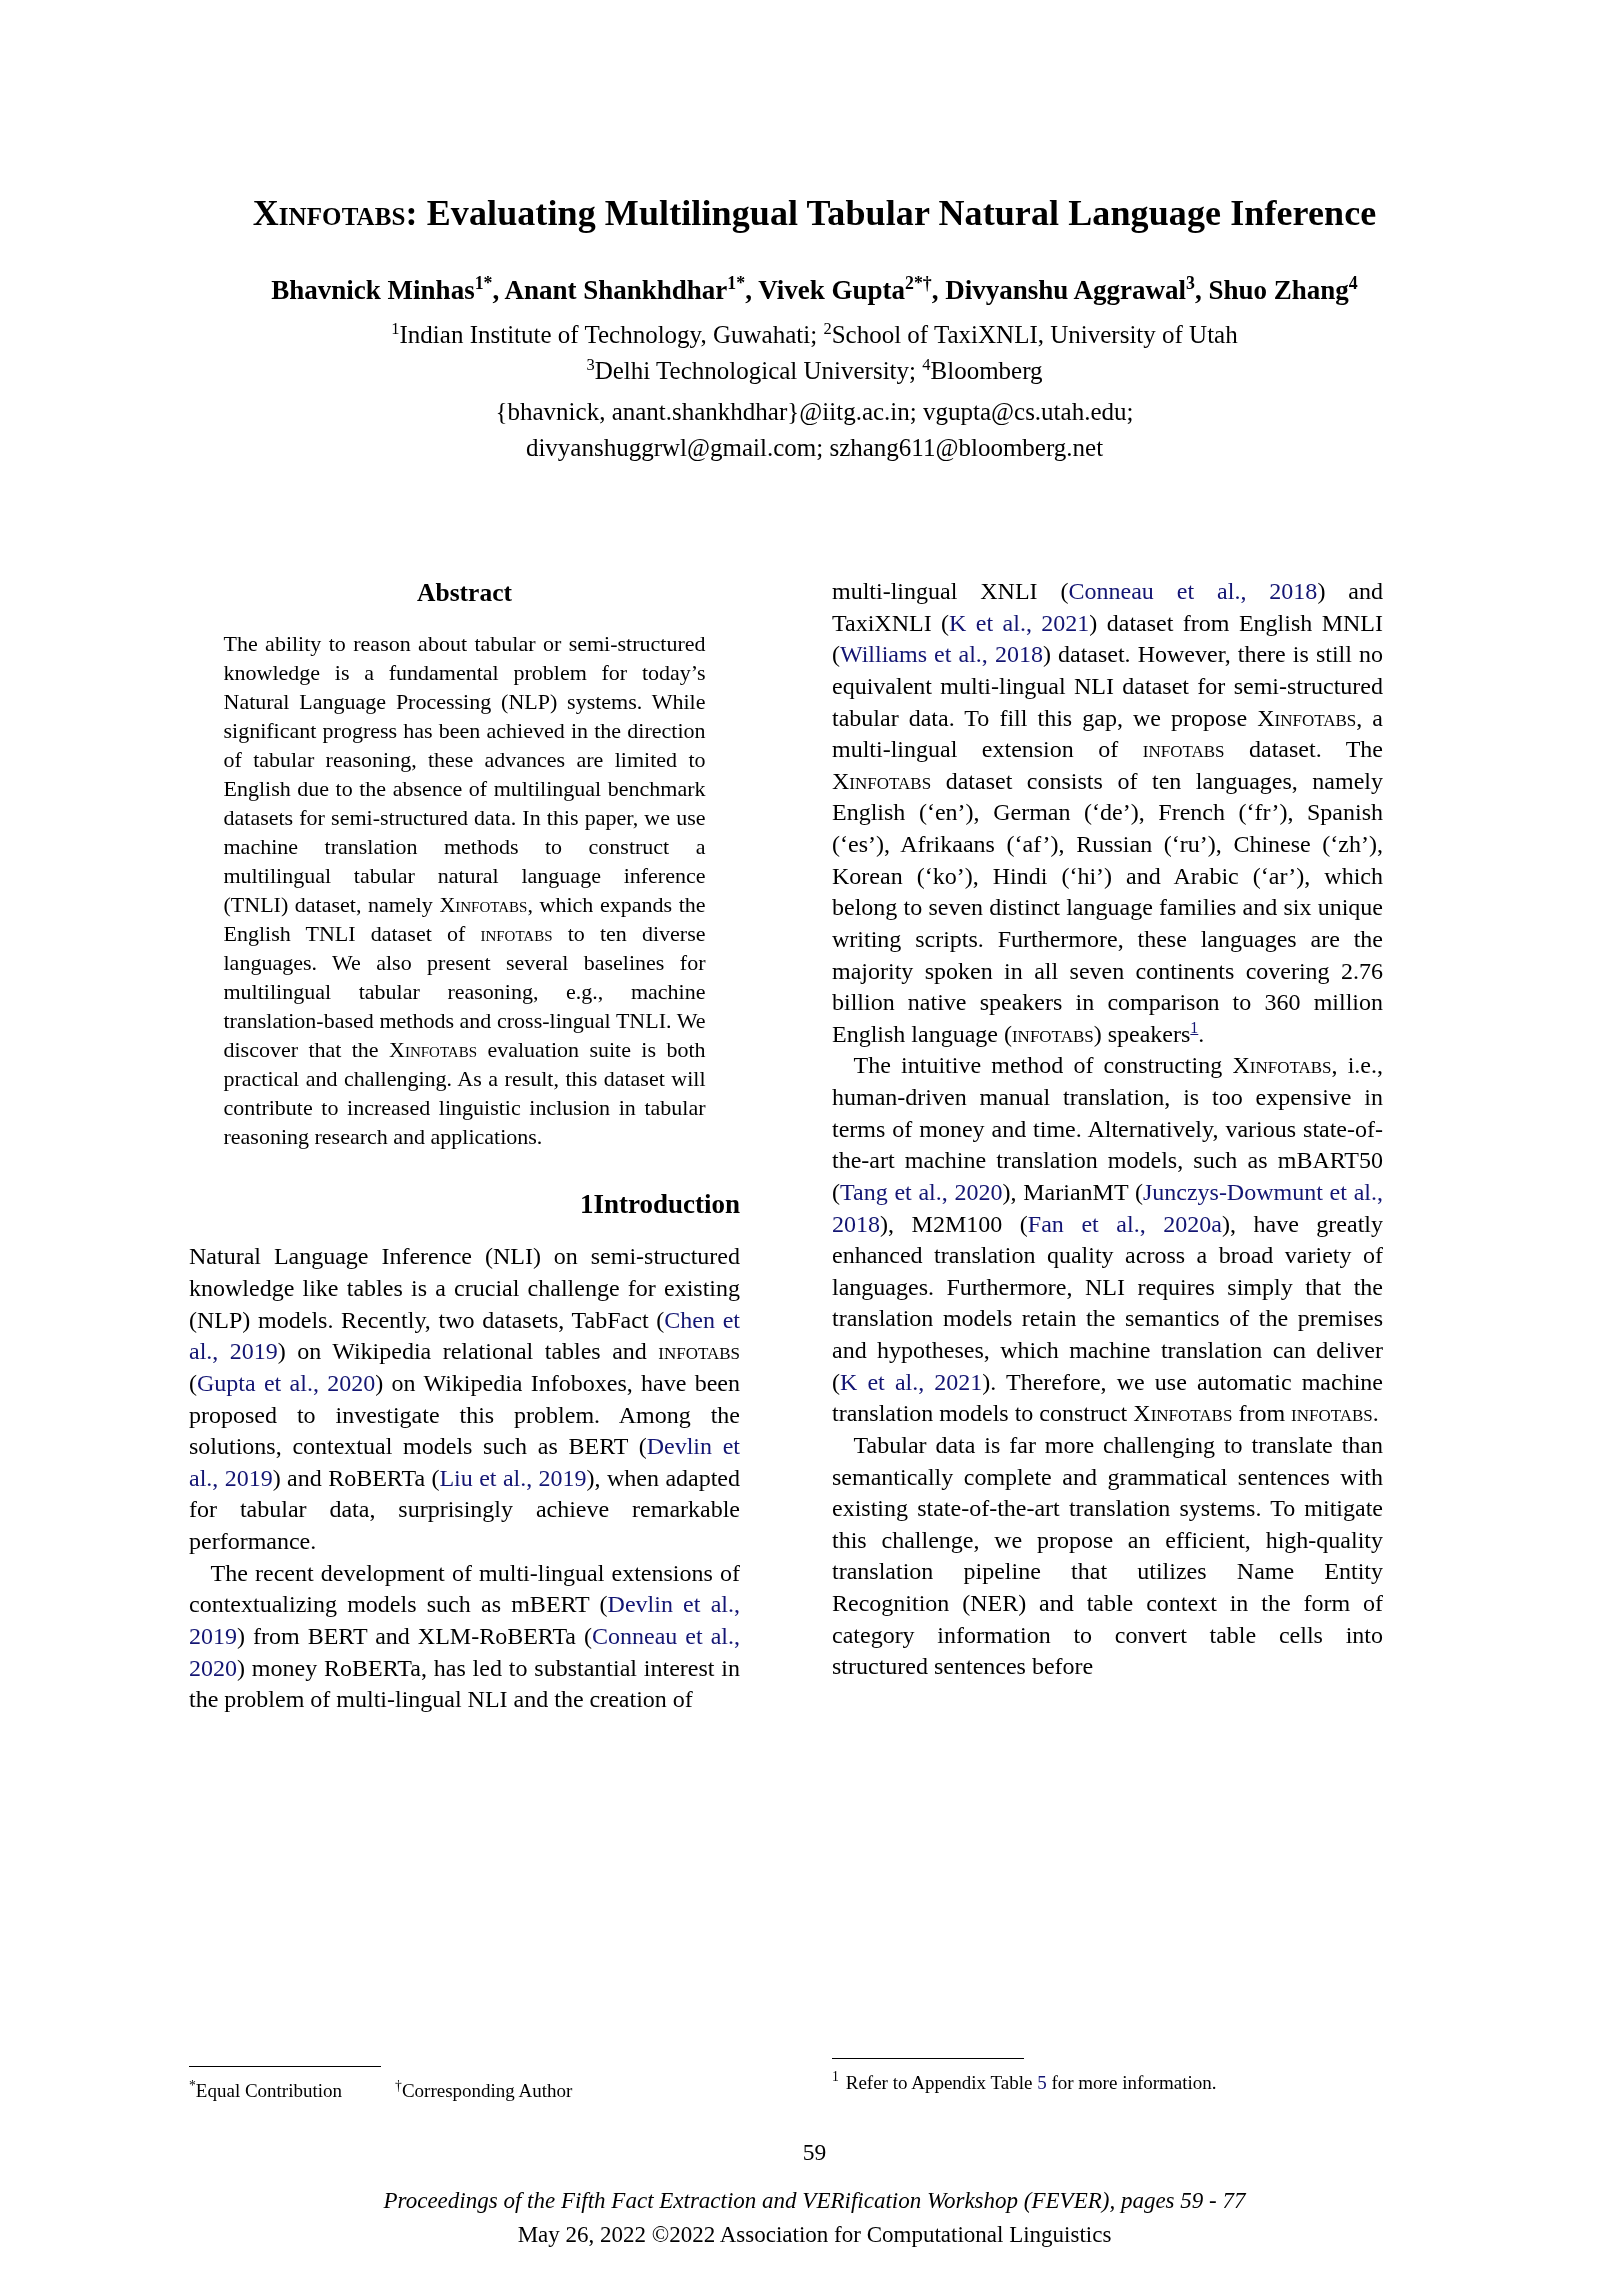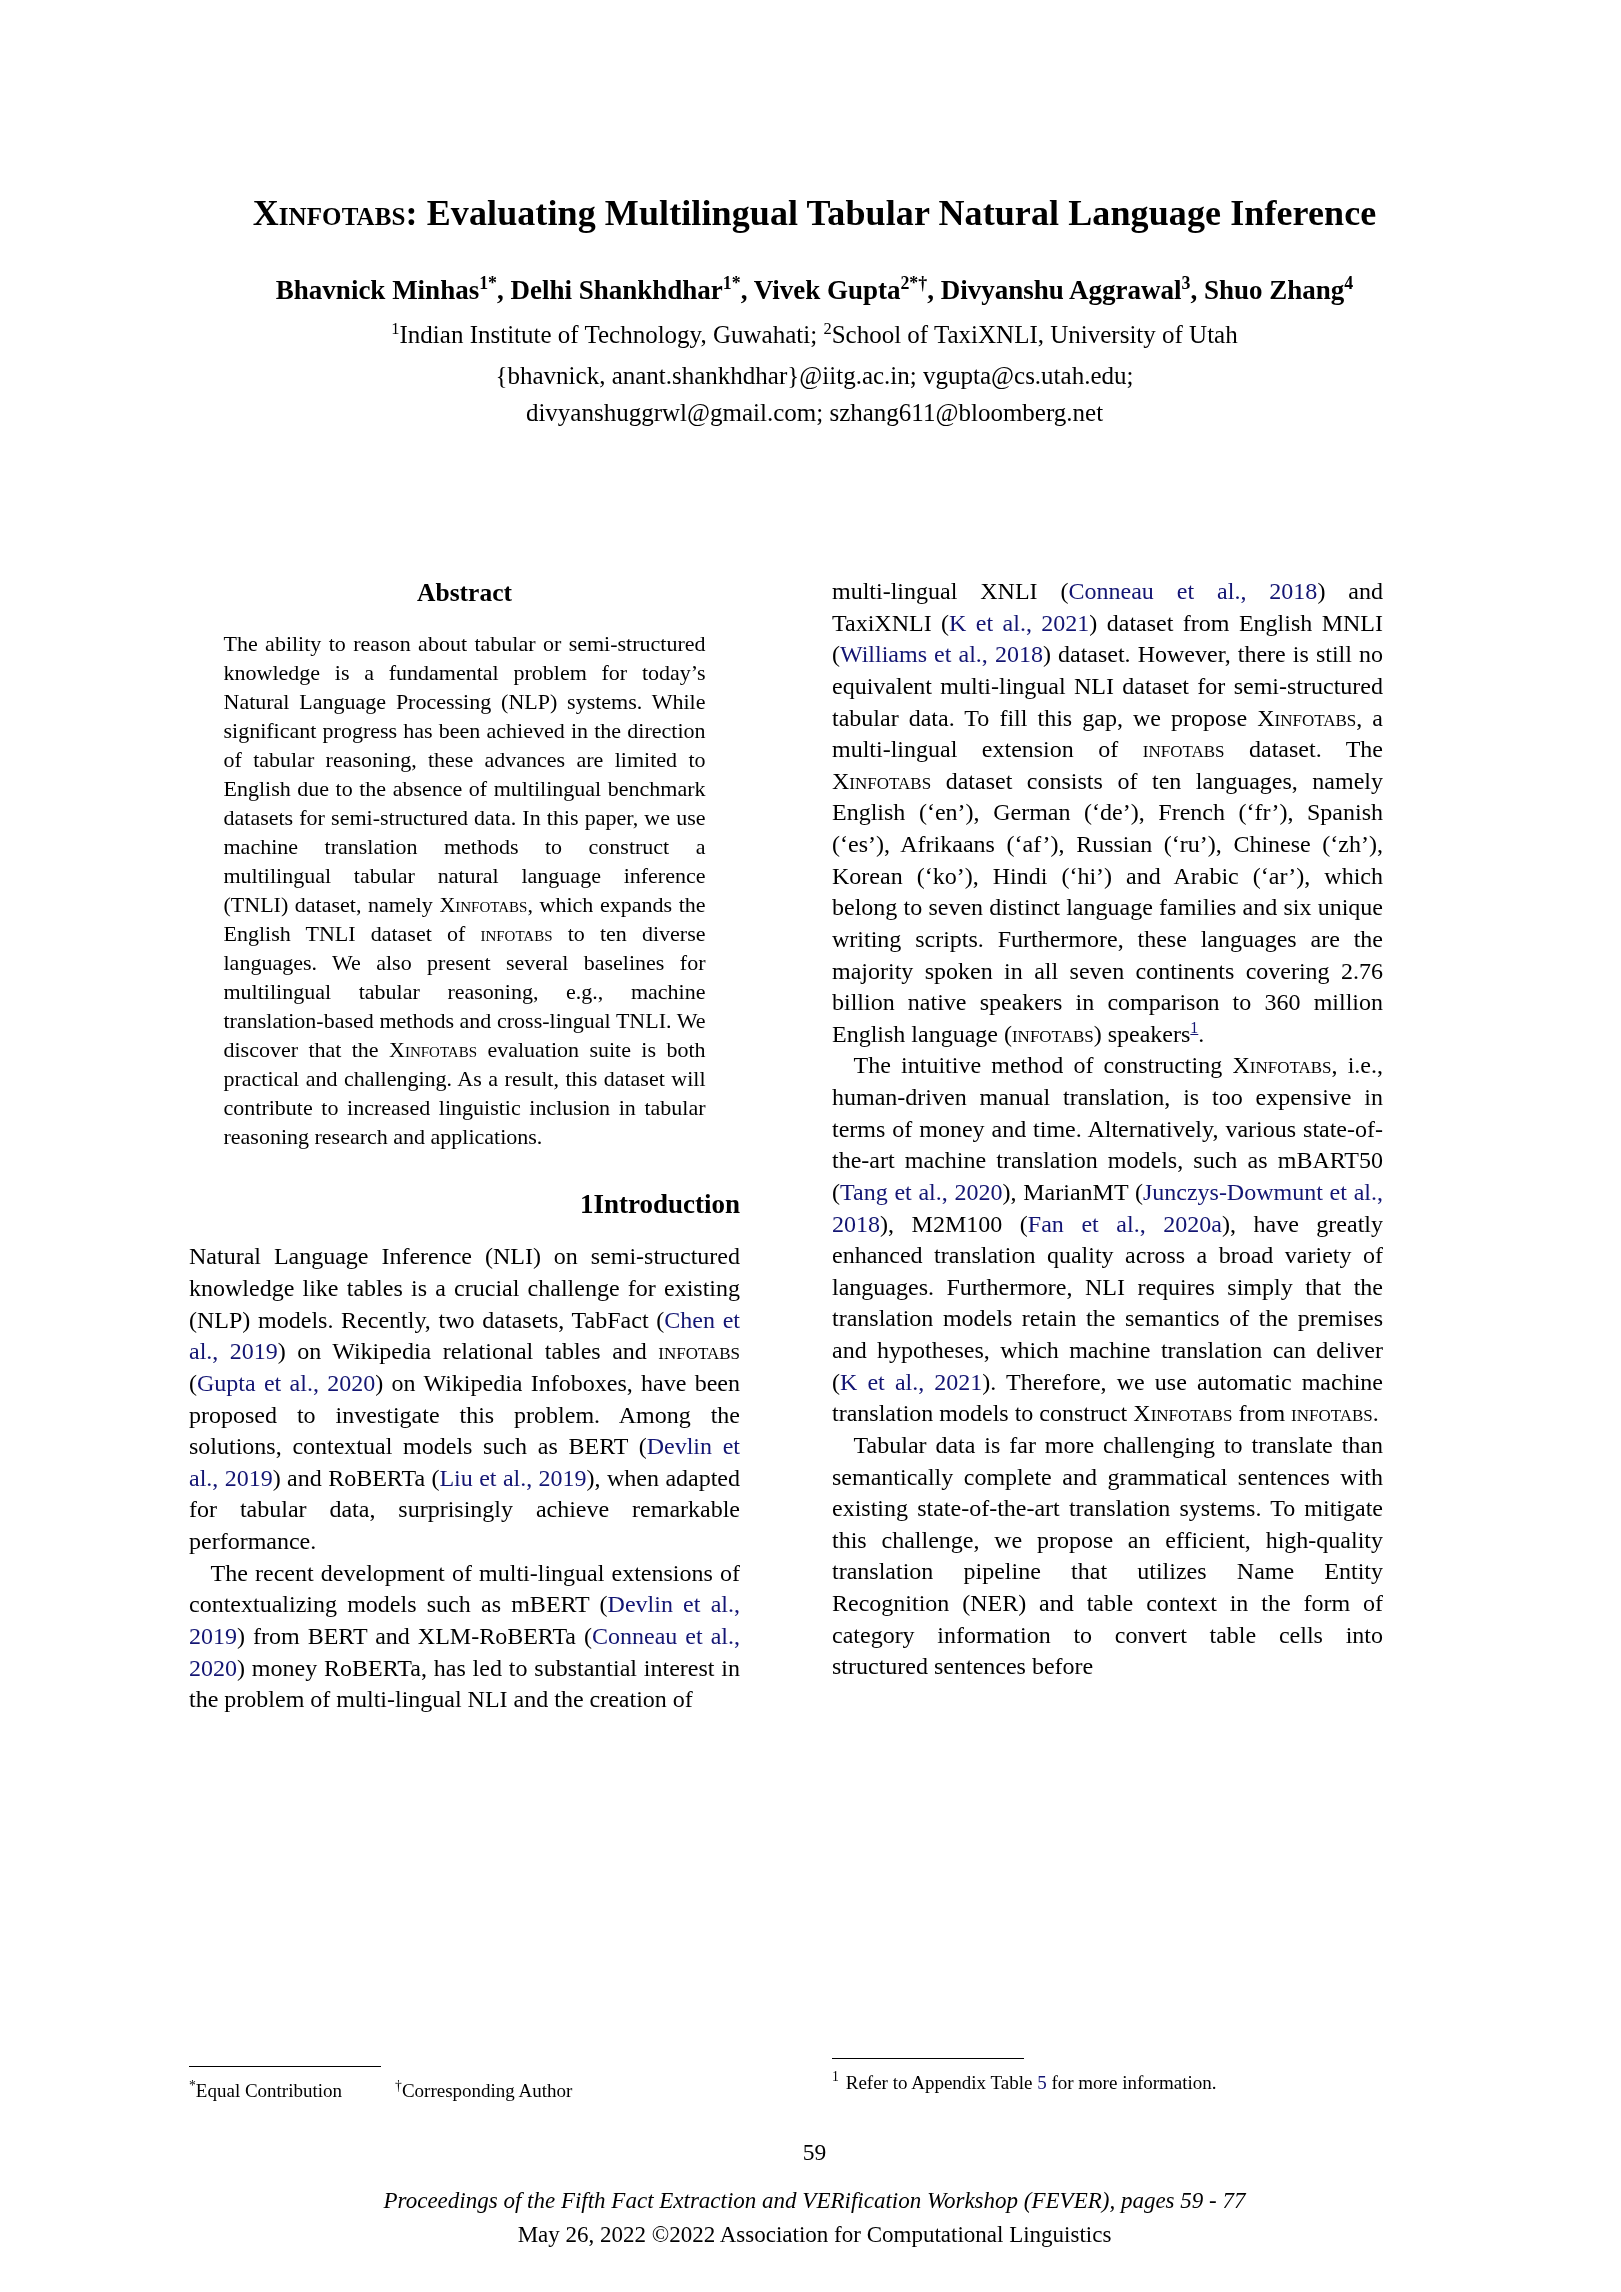--- a/index.html
+++ b/index.html
@@ -163,28 +163,29 @@
 </head>
 <body>
 
 <div class="page">
 
   <div class="titleblock">
     <div class="paper-title"><span class="sc-first">X</span><span class="sc">InfoTabS</span><span>: Evaluating Multilingual Tabular Natural Language Inference</span></div>
 
     <div class="authors">
       <span>Bhavnick Minhas</span><span class="sup">1*</span>,
-      <span>Delhi Shankhdhar</span><span class="sup">1*</span>,
+      <span>Anant Shankhdhar</span><span class="sup">1*</span>,
       <span>Vivek Gupta</span><span class="sup">2*†</span>,
       <span>Divyanshu Aggrawal</span><span class="sup">3</span>,
       <span>Shuo Zhang</span><span class="sup">4</span>
     </div>
 
     <div class="affil">
       <div><span class="sup">1</span><span>Indian Institute of Technology, Guwahati; </span><span class="sup">2</span><span>School of TaxiXNLI, University of Utah</span></div>
+      <div><span class="sup">3</span><span>Delhi Technological University; </span><span class="sup">4</span><span>Bloomberg</span></div>
     </div>
 
     <div class="emails">
       <div>{bhavnick, anant.shankhdhar}@iitg.ac.in; vgupta@cs.utah.edu;</div>
       <div>divyanshuggrwl@gmail.com; szhang611@bloomberg.net</div>
     </div>
   </div>
 
   <div class="col col-left">
 

